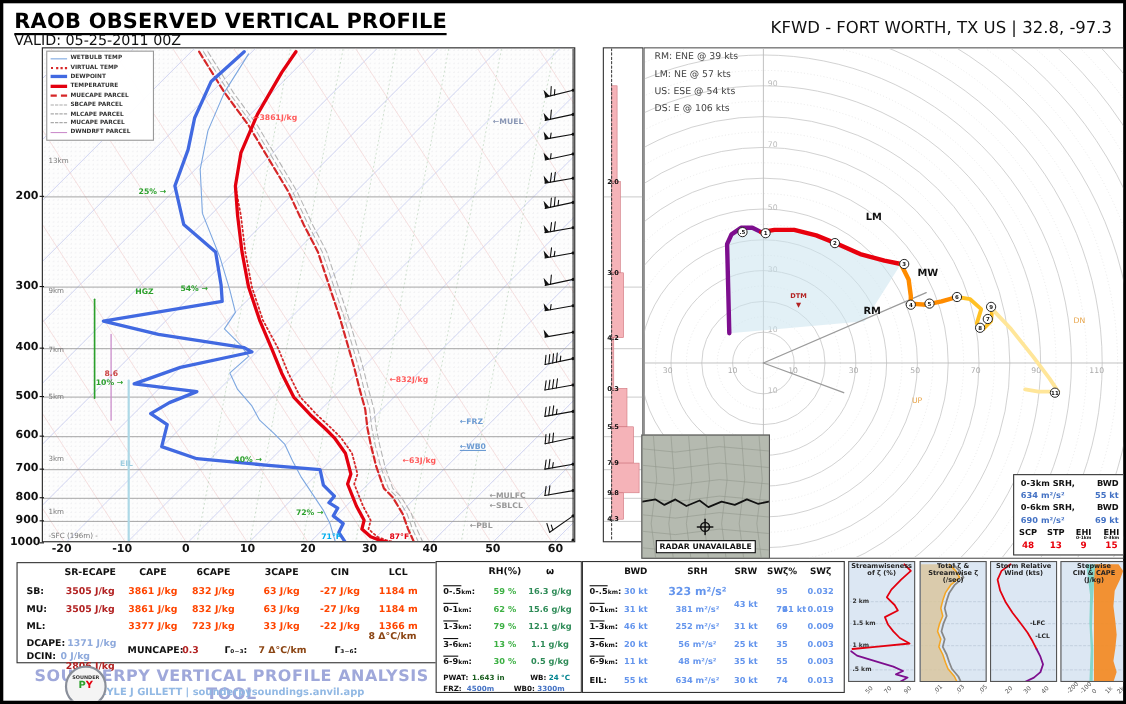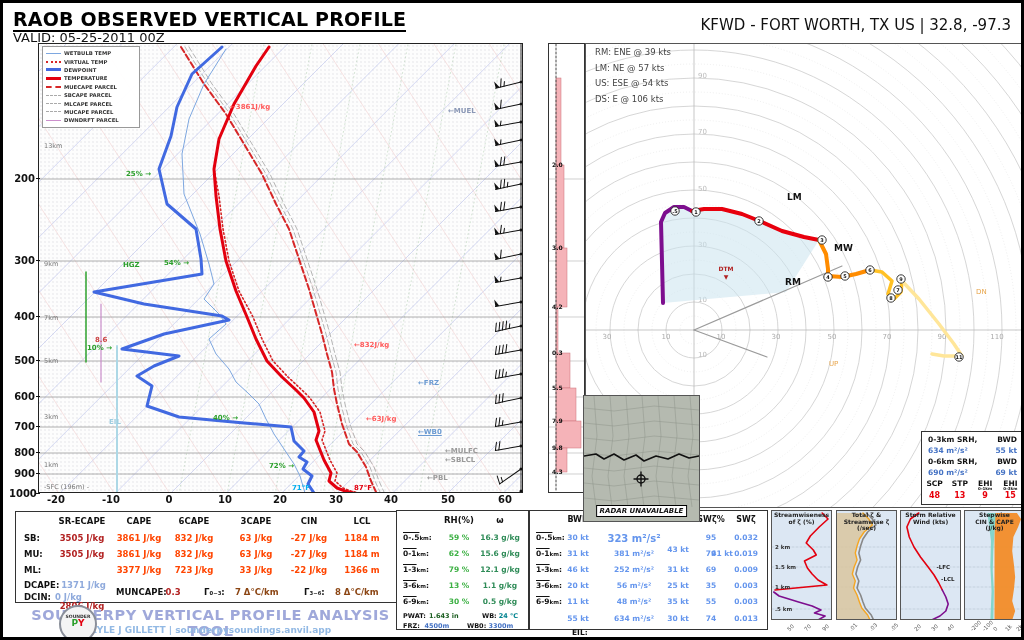--- a/index.html
+++ b/index.html
@@ -25,21 +25,21 @@
   .sm-line{font-size:8.5px;color:#444;height:15.6px;white-space:nowrap;}
   .sm-line.b{font-weight:bold;color:#1a1a1a;}
   #srh-box{left:918px;top:428px;width:103px;height:74px;border:1px solid #333;background:#fff;z-index:7;box-sizing:border-box;padding-top:3px;}
   .srhb-row{display:flex;justify-content:space-between;padding:0 6px;font-size:7.5px;font-weight:bold;color:#111;height:11px;}
   .srhb-val{color:#4472C4;}
   .comp-grid{display:flex;margin-top:1px;}
   .comp-col{flex:1;text-align:center;}
   .comp-h{font-size:7.5px;font-weight:bold;color:#111;line-height:7px;}
   .comp-sub{font-size:4px;font-weight:bold;color:#111;line-height:4px;height:4px;}
   .comp-v{font-size:8px;font-weight:bold;color:#E8000B;line-height:9px;}
-  #map-inset{left:580px;top:392px;width:117px;height:127px;border:1px solid #555;background:#b5bab0;z-index:6;box-sizing:border-box;font-style:italic;}
+  #map-inset{left:580px;top:392px;width:117px;height:113px;border:1px solid #555;background:#b5bab0;z-index:6;box-sizing:border-box;}
   .radar-lab{position:absolute;left:50%;bottom:4px;transform:translateX(-50%);background:#fff;border:1px solid #000;font-size:7px;font-weight:bold;color:#111;padding:1px 3px;white-space:nowrap;}
   .databox{border:1px solid #333;background:#fff;box-sizing:border-box;}
   #thermo-box{left:12px;top:508px;width:383px;height:92px;}
   .cell{position:absolute;white-space:nowrap;transform:translate(-50%,0);font-size:8.5px;font-weight:bold;}
   .cell-l{position:absolute;white-space:nowrap;font-size:8.5px;font-weight:bold;}
   #moist-box{left:393px;top:507px;width:133px;height:120px;}
   #kin-box{left:526px;top:507px;width:239px;height:120px;}
   .tbl-h{color:#111;} .ovl{text-decoration:overline;}
   #footer-title{left:20px;top:604px;width:375px;text-align:center;font-size:14.5px;font-weight:bold;color:#9FA8DA;letter-spacing:.5px;}
   #footer-credit{left:20px;top:622px;width:375px;text-align:center;font-size:9px;font-weight:bold;color:#92B9E4;}
@@ -264,21 +264,21 @@
           <circle cx="0" cy="0" r="1.4" fill="#111"></circle>
           <polyline points="-26,0 -23.5,-8" fill="none" stroke="#111" stroke-width="1" stroke-dasharray="" stroke-linejoin="round" stroke-linecap="round" opacity="1"></polyline>
           <polyline points="-22.5,0 -20,-8" fill="none" stroke="#111" stroke-width="1" stroke-dasharray="" stroke-linejoin="round" stroke-linecap="round" opacity="1"></polyline>
         </g>
       </svg>
       <div class="ann" style="left: 191px; top: 63px; color: rgb(255, 90, 90);">←3861J/kg</div>
       <div class="ann" style="left: 315px; top: 301px; color: rgb(255, 90, 90);">←832J/kg</div>
       <div class="ann" style="left: 327px; top: 375px; color: rgb(255, 90, 90);">←63J/kg</div>
       <div class="ann" style="left: 409px; top: 67px; color: rgb(138, 151, 181);">←MUEL</div>
       <div class="ann" style="left: 379px; top: 339px; color: rgb(108, 155, 210);">←FRZ</div>
-      <div class="ann" style="left: 379px; top: 388px; color: rgb(108, 155, 210); text-decoration: underline;">←WB0</div>
+      <div class="ann" style="left: 379px; top: 362px; color: rgb(108, 155, 210); text-decoration: underline;">←WB0</div>
       <div class="ann" style="left: 406px; top: 407px; color: rgb(153, 153, 153);">←MULFC</div>
       <div class="ann" style="left: 406px; top: 416px; color: rgb(153, 153, 153);">←SBLCL</div>
       <div class="ann" style="left: 388px; top: 434px; color: rgb(154, 154, 154);">←PBL</div>
       <div class="ann" style="left: 87px; top: 130px; color: rgb(44, 160, 44);">25% →</div>
       <div class="ann" style="left: 125px; top: 219px; color: rgb(44, 160, 44);">54% →</div>
       <div class="ann" style="left: 174px; top: 374px; color: rgb(44, 160, 44);">40% →</div>
       <div class="ann" style="left: 230px; top: 422px; color: rgb(44, 160, 44);">72% →</div>
       <div class="ann" style="left: 48px; top: 304px; color: rgb(44, 160, 44);">10% →</div>
       <div class="ann" style="left: 56px; top: 296px; color: rgb(204, 68, 68);">8.6</div>
       <div class="ann" style="left: 253px; top: 444px; color: rgb(0, 174, 239);">71°F</div>
@@ -579,21 +579,21 @@
       <div class="cell" style="left: 346px; top: 53px; color: rgb(255, 69, 0);">1366 m</div>
       <div class="cell-l" style="left: 8px; top: 68px; color: rgb(17, 17, 17);">DCAPE:</div>
       <div class="cell-l" style="left: 45.2px; top: 68px; color: rgb(143, 170, 220);">1371 J/kg</div>
       <div class="cell-l" style="left: 8px; top: 80px; color: rgb(17, 17, 17);">DCIN:</div>
       <div class="cell-l" style="left: 39px; top: 80px; color: rgb(143, 170, 220);">0 J/kg</div>
       <div class="cell-l" style="left: 100px; top: 75px; color: rgb(17, 17, 17);">MUNCAPE:</div>
       <div class="cell-l" style="left: 149.6px; top: 75px; color: rgb(178, 34, 34);">0.3</div>
       <div class="cell-l" style="left: 188px; top: 75px; color: rgb(17, 17, 17);">Γ₀₋₃:</div>
       <div class="cell-l" style="left: 219px; top: 75px; color: rgb(139, 69, 19);">7 Δ°C/km</div>
       <div class="cell-l" style="left: 288px; top: 75px; color: rgb(17, 17, 17);">Γ₃₋₆:</div>
-      <div class="cell-l" style="left: 319px; top: 75px; color: rgb(139, 69, 19);">8 Δ°C/km</div>
+      <div class="cell-l" style="left: 319px; top: 62px; color: rgb(139, 69, 19);">8 Δ°C/km</div>
     </div>
   <div class="abs databox" id="moist-box">
       <div class="cell tbl-h" style="left: 62px; top: 4px;">RH(%)</div>
       <div class="cell tbl-h" style="left: 103px; top: 4px;">ω</div>
       <div class="cell-l" style="left: 6px; top: 22px; color: rgb(17, 17, 17); font-size: 7.5px;"><span class="ovl">0-.5</span><span style="font-size:5.5px">km</span>:</div>
       <div class="cell" style="left: 62px; top: 22px; color: rgb(60, 176, 67); font-size: 7.5px;">59 %</div>
       <div class="cell" style="left: 103px; top: 22px; color: rgb(46, 139, 87); font-size: 7.5px;">16.3 g/kg</div>
       <div class="cell-l" style="left: 6px; top: 38px; color: rgb(17, 17, 17); font-size: 7.5px;"><span class="ovl">0-1</span><span style="font-size:5.5px">km</span>:</div>
       <div class="cell" style="left: 62px; top: 38px; color: rgb(60, 176, 67); font-size: 7.5px;">62 %</div>
       <div class="cell" style="left: 103px; top: 38px; color: rgb(46, 139, 87); font-size: 7.5px;">15.6 g/kg</div>
@@ -644,21 +644,21 @@
       <div class="cell" style="left: 104px; top: 70px; color: rgb(100, 149, 237); font-size: 7.5px;">56 m²/s²</div>
       <div class="cell" style="left: 148px; top: 70px; color: rgb(100, 149, 237); font-size: 7.5px;">25 kt</div>
       <div class="cell" style="left: 181px; top: 70px; color: rgb(100, 149, 237); font-size: 7.5px;">35</div>
       <div class="cell" style="left: 216px; top: 70px; color: rgb(100, 149, 237); font-size: 7.5px;">0.003</div>
       <div class="cell-l" style="left: 6px; top: 86px; color: rgb(17, 17, 17); font-size: 7.5px;"><span class="ovl">6-9</span><span style="font-size:5.5px">km</span>:</div>
       <div class="cell" style="left: 48px; top: 86px; color: rgb(100, 149, 237); font-size: 7.5px;">11 kt</div>
       <div class="cell" style="left: 104px; top: 86px; color: rgb(100, 149, 237); font-size: 7.5px;">48 m²/s²</div>
       <div class="cell" style="left: 148px; top: 86px; color: rgb(100, 149, 237); font-size: 7.5px;">35 kt</div>
       <div class="cell" style="left: 181px; top: 86px; color: rgb(100, 149, 237); font-size: 7.5px;">55</div>
       <div class="cell" style="left: 216px; top: 86px; color: rgb(100, 149, 237); font-size: 7.5px;">0.003</div>
-      <div class="cell-l" style="left: 6px; top: 117px; color: rgb(17, 17, 17); font-size: 7.5px; margin-left: 36px;">EIL:</div>
+      <div class="cell-l" style="left: 6px; top: 103px; color: rgb(17, 17, 17); font-size: 7.5px;">EIL:</div>
       <div class="cell" style="left: 48px; top: 103px; color: rgb(100, 149, 237); font-size: 7.5px;">55 kt</div>
       <div class="cell" style="left: 104px; top: 103px; color: rgb(100, 149, 237); font-size: 7.5px;">634 m²/s²</div>
       <div class="cell" style="left: 148px; top: 103px; color: rgb(100, 149, 237); font-size: 7.5px;">30 kt</div>
       <div class="cell" style="left: 181px; top: 103px; color: rgb(100, 149, 237); font-size: 7.5px;">74</div>
       <div class="cell" style="left: 216px; top: 103px; color: rgb(100, 149, 237); font-size: 7.5px;">0.013</div>
     </div>
   <div class="abs" id="panels">
       <div class="mini" style="left: 0px;">
         <div class="mini-plot"><div class="mini-title">
             <div>Streamwiseness</div>

